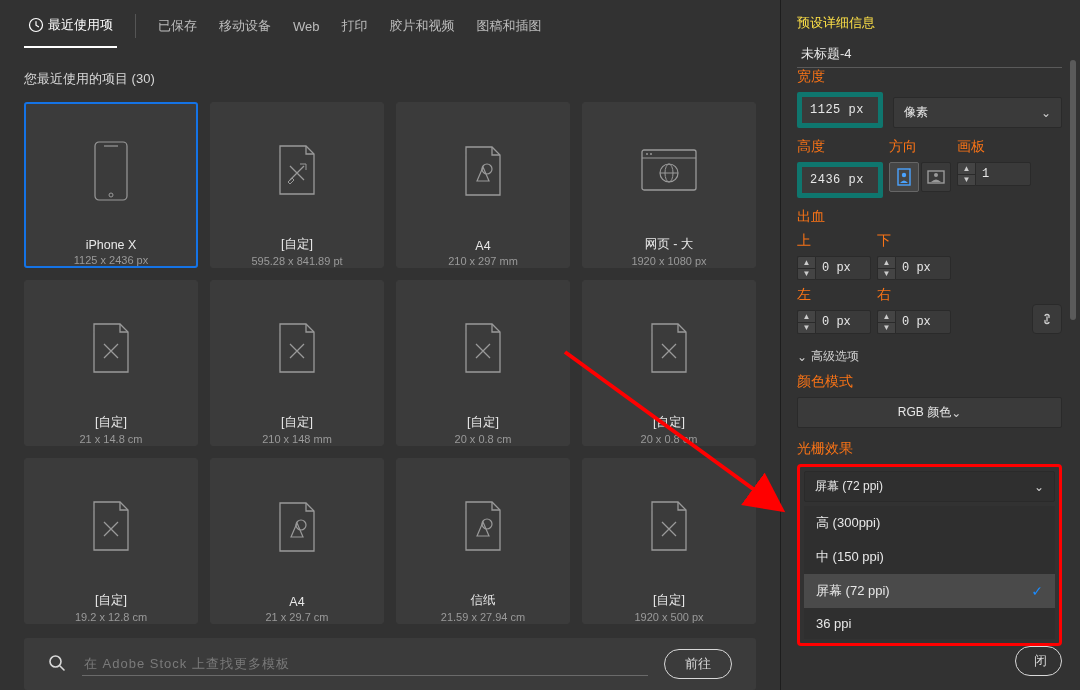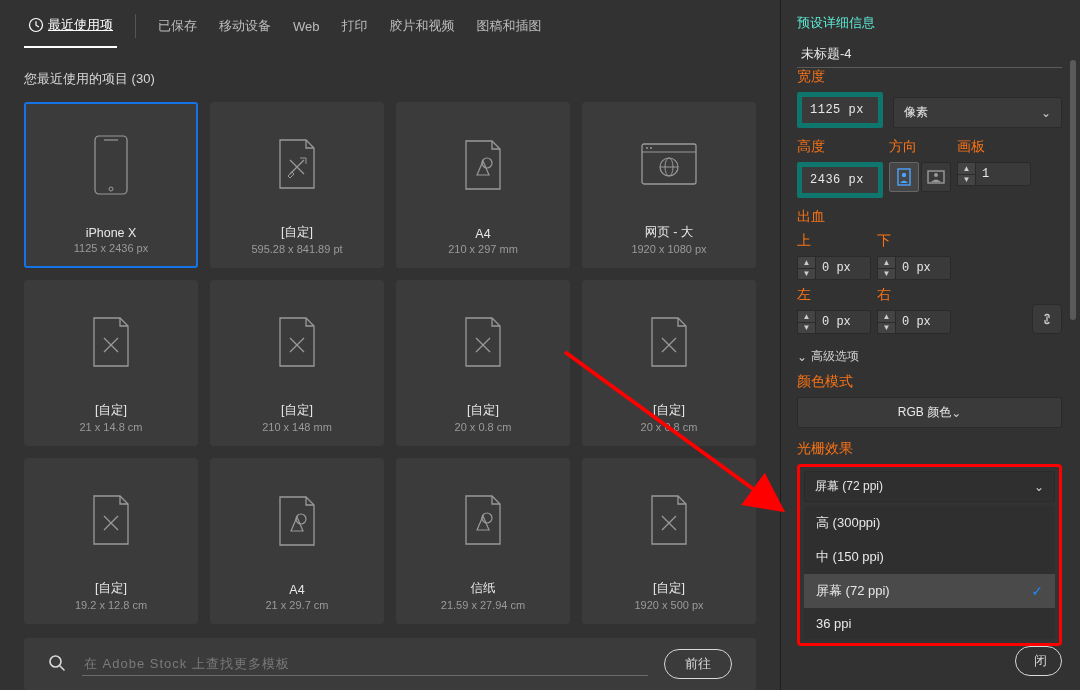--- a/index.html
+++ b/index.html
@@ -39,21 +39,20 @@
     padding: 6px 4px 12px 4px;
     color: #bcbcbc;
     cursor: pointer;
     display: flex;
     align-items: center;
     gap: 4px;
   }
   .tab.active {
     color: #ffffff;
     border-bottom: 2px solid #ffffff;
-    text-decoration: underline;
   }
   .tab-divider {
     width: 1px;
     height: 24px;
     background: #555;
     margin: 0 4px 6px 4px;
   }
   .clock-icon svg { display:block; }
   .section-title {
     margin-top: 22px;
@@ -68,21 +67,21 @@
   }
   .preset {
     height: 166px;
     background: #3b3b3b;
     border: 1px solid #3b3b3b;
     border-radius: 3px;
     display: flex;
     flex-direction: column;
     align-items: center;
     justify-content: flex-end;
-    padding-bottom: 12px;
+    padding-bottom: 0;
     cursor: pointer;
     position: relative;
   }
   .preset.selected {
     border: 2px solid #1473e6;
     background: #3b3b3b;
   }
   .preset .icon-wrap {
     flex: 1;
     display: flex;
@@ -124,21 +123,21 @@
   .go-btn {
     border: 1.5px solid #d8d8d8;
     background: transparent;
     color: #d8d8d8;
     border-radius: 18px;
     padding: 5px 20px;
     font-size: 13px;
     cursor: pointer;
   }
   
-  .r-title { color:#5eead4; font-size:13px; margin-bottom:10px;}
+  .r-title { color:#fde047; font-size:13px; margin-bottom:10px;}
   .doc-name {
     background: transparent;
     border: none;
     border-bottom: 1px solid #5a5a5a;
     color: #e8e8e8;
     font-size: 13px;
     padding: 4px 2px 6px 4px;
     width: 100%;
     outline: none;
   }

